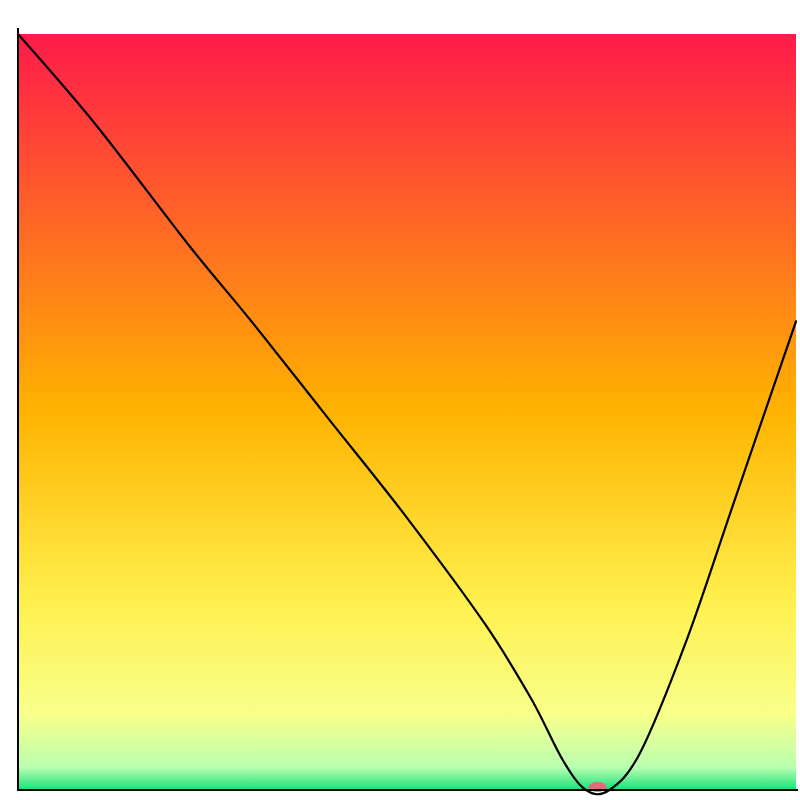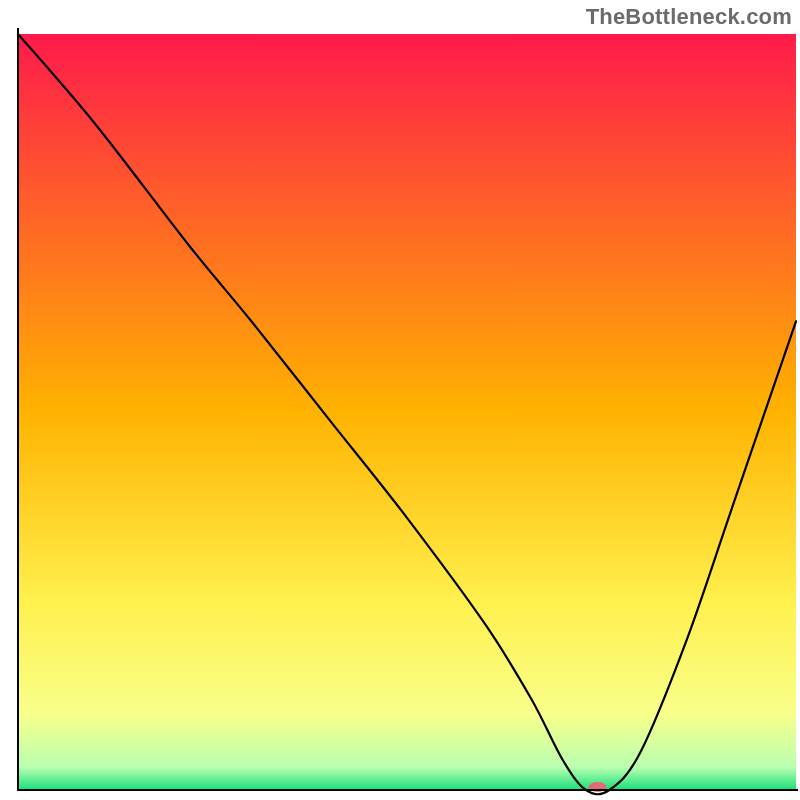--- a/index.html
+++ b/index.html
@@ -27,21 +27,20 @@
   svg.plot {
     position: absolute;
     top: 0;
     left: 0;
   }
 </style>
 </head>
 <body>
 
 <div class="container">
-  <div class="watermark">TheBottleneck.com</div>
 
   <svg class="plot" width="800" height="800" viewBox="0 0 800 800">
     <defs>
       <linearGradient id="bg-grad" x1="0" y1="0" x2="0" y2="1">
 
       <stop offset="0.0%" stop-color="#ff1a4b"></stop>
           <stop offset="50.0%" stop-color="#ffb300"></stop>
           <stop offset="75.0%" stop-color="#fff04d"></stop>
           <stop offset="90.0%" stop-color="#f8ff8a"></stop>
           <stop offset="97.0%" stop-color="#b9ffb0"></stop>

